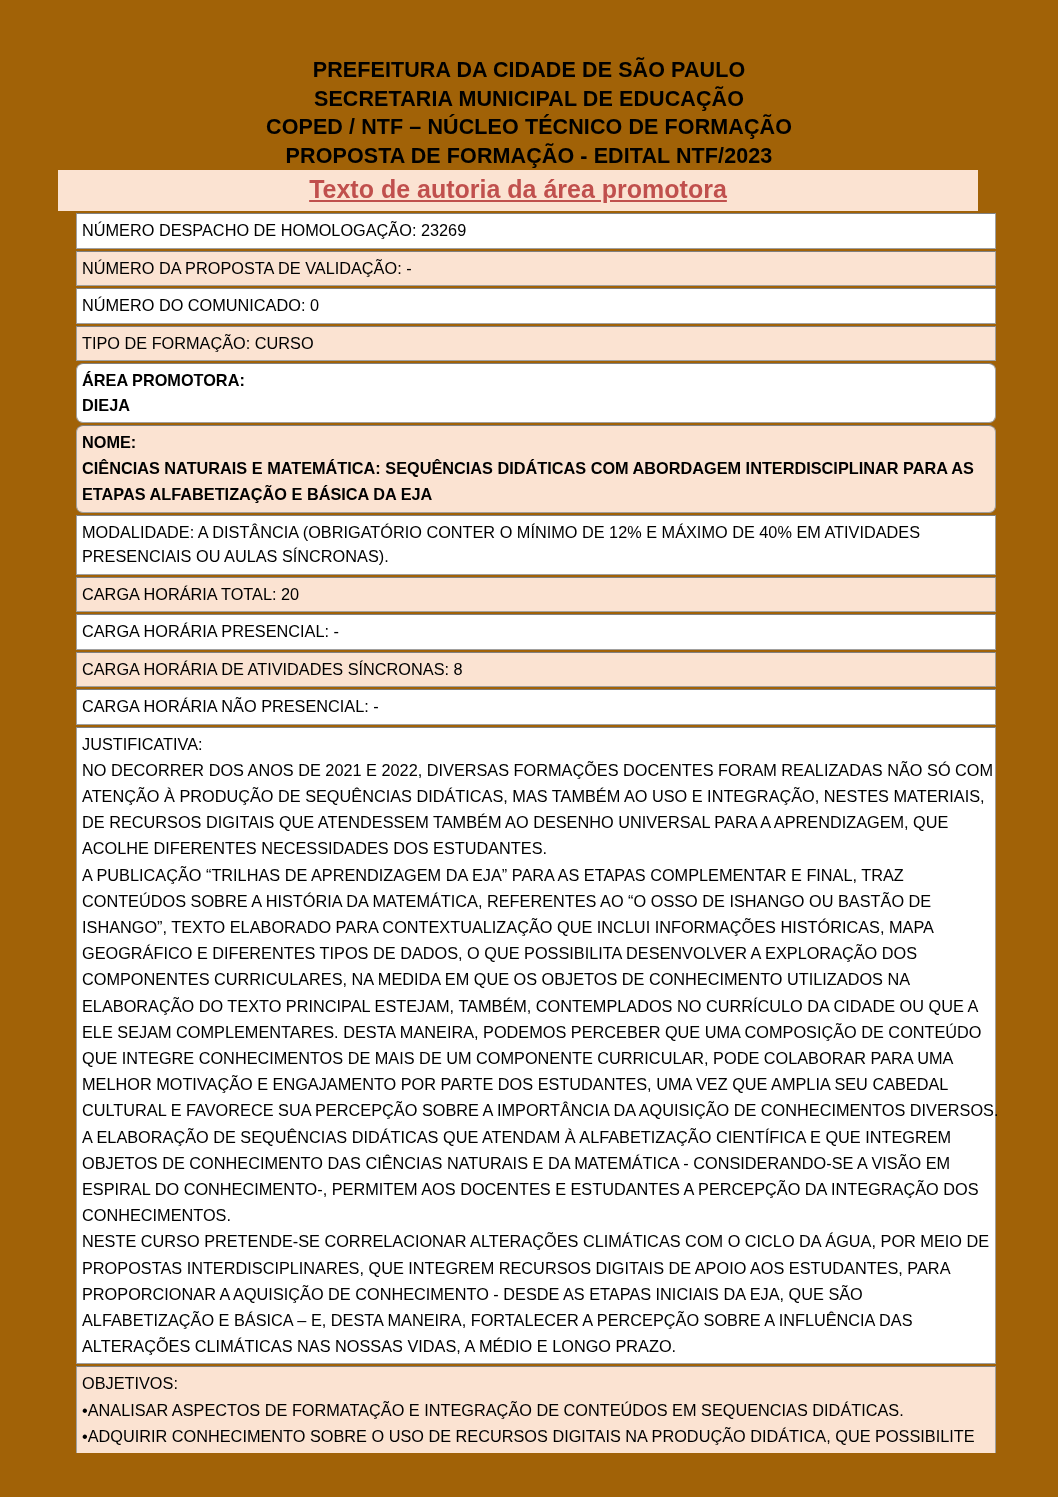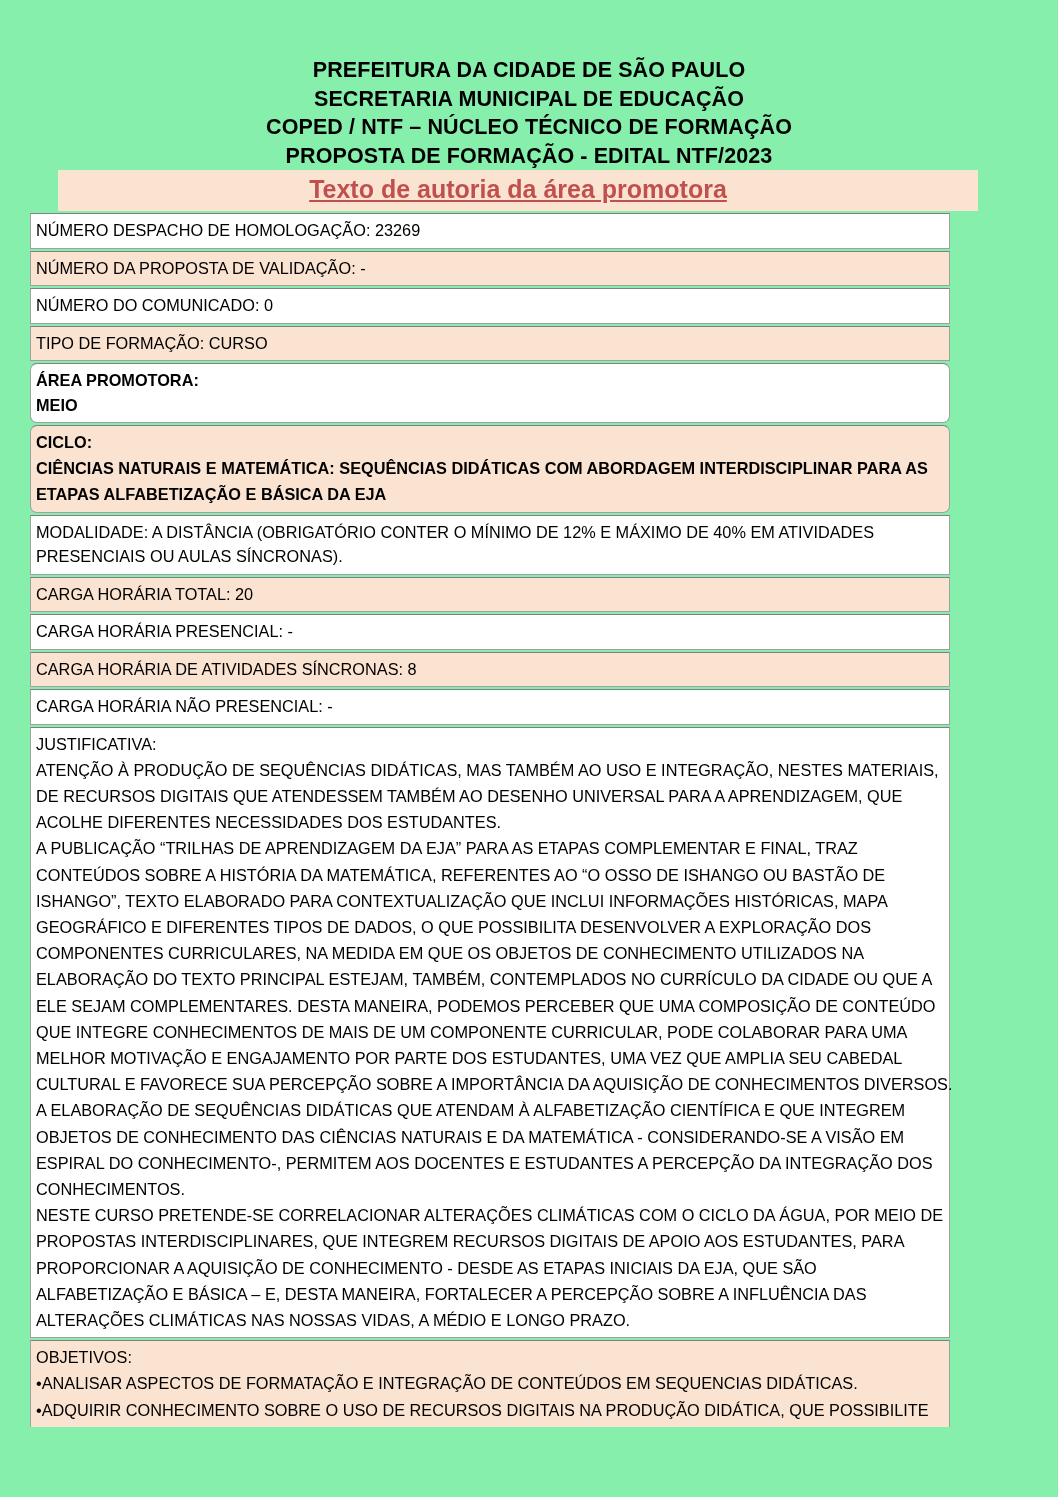--- a/index.html
+++ b/index.html
@@ -15,21 +15,21 @@
     color: #000000;
     overflow: hidden;
   }
 
   .page {
     position: relative;
     width: 1058px;
     height: 1497px;
     box-sizing: border-box;
     padding: 0;
-    background: #86efac;
+    background: #a16207;
   }
 
   
   .masthead {
     padding-top: 56px;
     text-align: center;
   }
   .masthead-line {
     font-size: 21.5px;
     font-weight: bold;
@@ -50,21 +50,21 @@
   .banner-text {
     font-size: 25px;
     font-weight: bold;
     color: #c0504d;
     line-height: 30px;
     text-decoration: underline;
   }
 
   .row {
     width: 920px;
-    margin-left: 30px;
+    margin-left: 76px;
     box-sizing: border-box;
     border: 1px solid #a0a0a0;
     border-top: 1px solid #808080;
     padding: 4px 5px 5px 5px;
     font-size: 16.3px;
     line-height: 24.5px;
     background: #ffffff;
     margin-top: 2px;
   }
   .row.shaded {
@@ -117,24 +117,24 @@
         <span class="ln">NÚMERO DA PROPOSTA DE VALIDAÇÃO:  -</span>
       </div>
       <div class="row">
         <span class="ln">NÚMERO DO COMUNICADO: 0</span>
       </div>
       <div class="row shaded">
         <span class="ln">TIPO DE FORMAÇÃO: CURSO</span>
       </div>
       <div class="row bold">
         <span class="ln">ÁREA PROMOTORA:</span>
-        <span class="ln">MEIO</span>
+        <span class="ln">DIEJA</span>
       </div>
       <div class="row shaded bold block-text">
-        <span class="ln">CICLO:</span>
+        <span class="ln">NOME:</span>
         <span class="ln">CIÊNCIAS NATURAIS E MATEMÁTICA: SEQUÊNCIAS DIDÁTICAS COM ABORDAGEM INTERDISCIPLINAR PARA AS</span>
         <span class="ln">ETAPAS ALFABETIZAÇÃO E BÁSICA DA EJA</span>
       </div>
       <div class="row">
         <span class="ln">MODALIDADE: A DISTÂNCIA (OBRIGATÓRIO CONTER O MÍNIMO DE 12% E MÁXIMO DE 40% EM ATIVIDADES</span>
         <span class="ln">PRESENCIAIS OU AULAS SÍNCRONAS).</span>
       </div>
       <div class="row shaded">
         <span class="ln">CARGA HORÁRIA TOTAL: 20</span>
       </div>
@@ -142,20 +142,21 @@
         <span class="ln">CARGA HORÁRIA PRESENCIAL:  -</span>
       </div>
       <div class="row shaded">
         <span class="ln">CARGA HORÁRIA DE ATIVIDADES SÍNCRONAS: 8</span>
       </div>
       <div class="row">
         <span class="ln">CARGA HORÁRIA NÃO PRESENCIAL:  -</span>
       </div>
       <div class="row block-text">
         <span class="ln">JUSTIFICATIVA:</span>
+        <span class="ln">NO DECORRER DOS ANOS DE 2021 E 2022, DIVERSAS FORMAÇÕES DOCENTES FORAM REALIZADAS NÃO SÓ COM</span>
         <span class="ln">ATENÇÃO À PRODUÇÃO DE SEQUÊNCIAS DIDÁTICAS, MAS TAMBÉM AO USO E INTEGRAÇÃO, NESTES MATERIAIS,</span>
         <span class="ln">DE RECURSOS DIGITAIS QUE ATENDESSEM TAMBÉM AO DESENHO UNIVERSAL PARA A APRENDIZAGEM, QUE</span>
         <span class="ln">ACOLHE DIFERENTES NECESSIDADES DOS ESTUDANTES.</span>
         <span class="ln">A PUBLICAÇÃO “TRILHAS DE APRENDIZAGEM DA EJA” PARA AS ETAPAS COMPLEMENTAR E FINAL, TRAZ</span>
         <span class="ln">CONTEÚDOS SOBRE A HISTÓRIA DA MATEMÁTICA, REFERENTES AO “O OSSO DE ISHANGO OU BASTÃO DE</span>
         <span class="ln">ISHANGO”, TEXTO ELABORADO PARA CONTEXTUALIZAÇÃO QUE INCLUI INFORMAÇÕES HISTÓRICAS, MAPA</span>
         <span class="ln">GEOGRÁFICO E DIFERENTES TIPOS DE DADOS, O QUE POSSIBILITA DESENVOLVER A EXPLORAÇÃO DOS</span>
         <span class="ln">COMPONENTES CURRICULARES, NA MEDIDA EM QUE OS OBJETOS DE CONHECIMENTO UTILIZADOS NA</span>
         <span class="ln">ELABORAÇÃO DO TEXTO PRINCIPAL ESTEJAM, TAMBÉM, CONTEMPLADOS NO CURRÍCULO DA CIDADE OU QUE A</span>
         <span class="ln">ELE SEJAM COMPLEMENTARES. DESTA MANEIRA, PODEMOS PERCEBER QUE UMA COMPOSIÇÃO DE CONTEÚDO</span>

